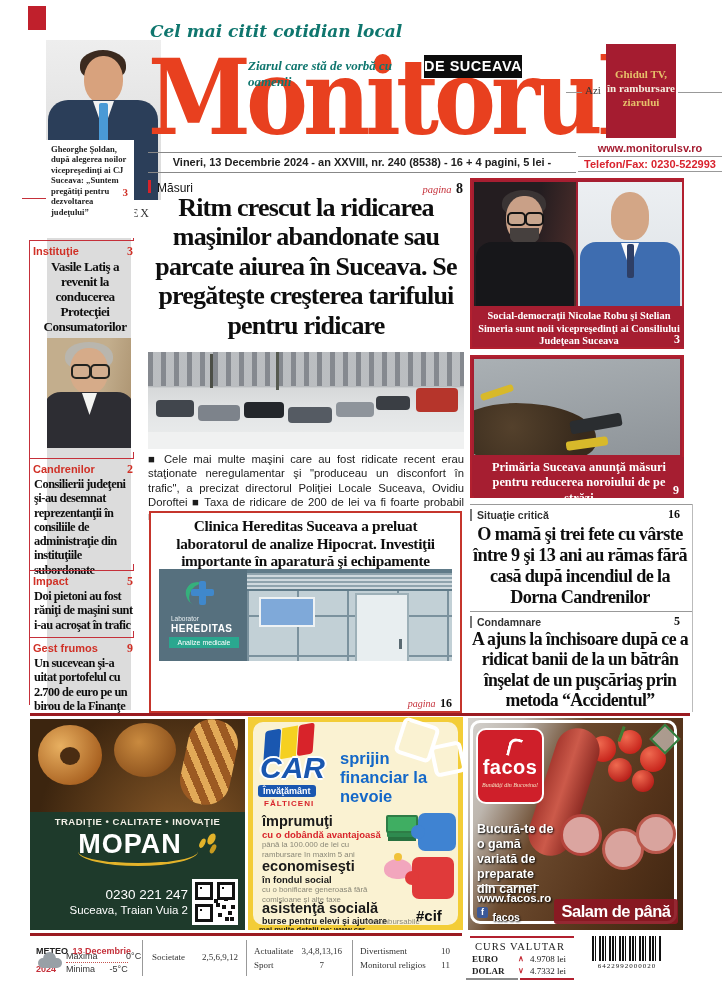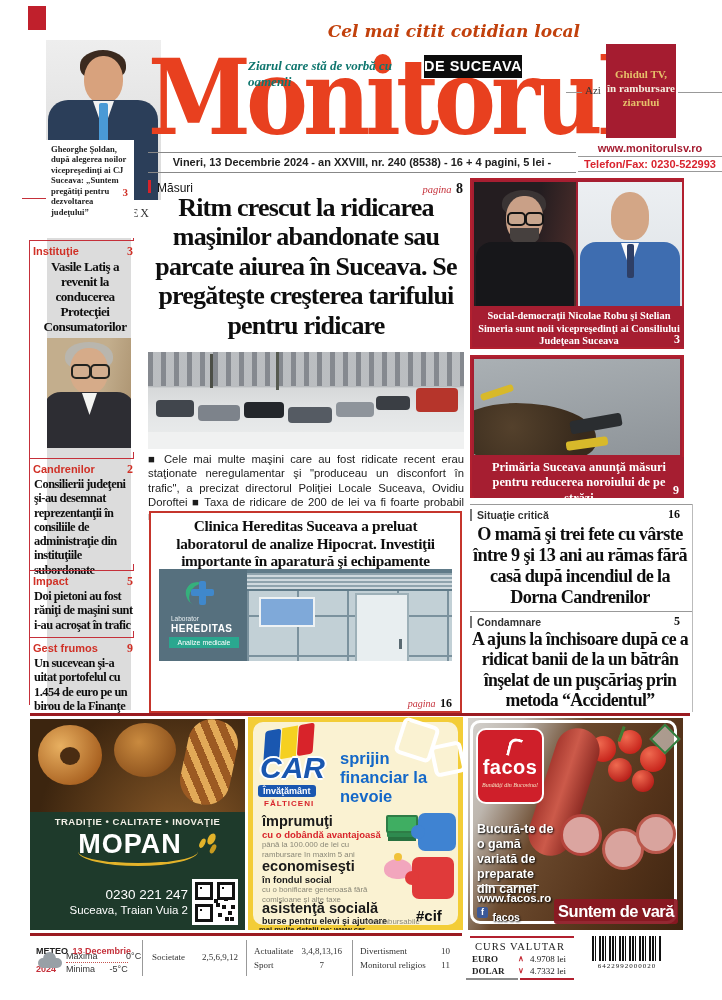--- a/index.html
+++ b/index.html
@@ -23,22 +23,22 @@
   .qmark::after{content:"";position:absolute;left:2px;top:2px;width:2px;height:2px;background:#111}
   .lens{position:absolute;border:2px solid #23231f;border-radius:5px;background:rgba(200,190,170,.2)}
 </style>
 </head>
 <body>
 
 <div id="page">
 
   <div class="abs" style="left:28px;top:6px;width:18px;height:24px;background:#c0202c"></div>
 
-  <div class="abs" style="left:150px;top:21px;width:430px;text-align:right;font-family:'DejaVu Serif',serif;
-              font-style:italic;font-weight:bold;font-size:17px;color:#c2410c">Cel mai citit cotidian local</div>
+  <div class="abs" style="left:150px;top:21px;width:430px;text-align:left;font-family:'DejaVu Serif',serif;
+              font-style:italic;font-weight:bold;font-size:17px;color:#0f766e">Cel mai citit cotidian local</div>
 
   <div class="abs" style="left:46px;top:40px;width:115px;height:160px;background:linear-gradient(#eeeeee,#d9d9d9);overflow:hidden">
     <div class="abs" style="left:34px;top:10px;width:46px;height:30px;background:#3b2a1f;border-radius:50% 50% 40% 40%"></div>
     <div class="abs" style="left:38px;top:16px;width:39px;height:48px;background:#d8a27d;border-radius:48%"></div>
     <div class="abs" style="left:2px;top:60px;width:110px;height:100px;background:#2b3e59;border-radius:20px 20px 0 0"></div>
     <div class="abs" style="left:47px;top:61px;width:21px;height:30px;background:#f2f2f2;clip-path:polygon(0 0,100% 0,50% 100%)"></div>
     <div class="abs" style="left:53px;top:63px;width:9px;height:42px;background:#4a9ad6;border-radius:2px"></div>
   </div>
   <div class="abs" style="left:46px;top:140px;width:88px;height:98px;background:#fff;box-sizing:border-box;padding:4px 3px 0 5px;z-index:3">
     <span class="serif" style="font-weight:bold;font-size:8.6px;line-height:1.22;color:#222;display:block">Gheorghe Şoldan, după alegerea noilor vicepreşedinţi ai CJ Suceava: „Suntem pregătiţi pentru dezvoltarea judeţului”</span>
@@ -102,21 +102,21 @@
   <div class="redline" style="left:29px;top:570px;width:104px;height:1px"></div>
   <div class="redline" style="left:133px;top:564px;width:1px;height:7px"></div>
   <div class="abs cat" style="left:33px;top:575px">Impact</div>
   <div class="abs pgred" style="left:118px;top:574px;width:15px;text-align:right;font-size:12px">5</div>
   <div class="abs hl" style="left:34px;top:589px;width:104px;font-size:12.4px;line-height:1.15">Doi pietoni au fost răniţi de maşini sunt i-au acroşat în trafic</div>
 
   <div class="redline" style="left:29px;top:637px;width:104px;height:1px"></div>
   <div class="redline" style="left:133px;top:631px;width:1px;height:7px"></div>
   <div class="abs cat" style="left:33px;top:642px">Gest frumos</div>
   <div class="abs pgred" style="left:118px;top:641px;width:15px;text-align:right;font-size:12px">9</div>
-  <div class="abs hl" style="left:34px;top:656px;width:104px;font-size:12.4px;line-height:1.15">Un sucevean şi-a uitat portofelul cu 1.454 de euro pe un birou de la Finanţe</div>
+  <div class="abs hl" style="left:34px;top:656px;width:104px;font-size:12.4px;line-height:1.15">Un sucevean şi-a uitat portofelul cu 2.700 de euro pe un birou de la Finanţe</div>
 
   <div class="redline" style="left:148px;top:180px;width:3px;height:13px;background:#d8232a"></div>
   <div class="abs" style="left:157px;top:181px;font-weight:normal;font-size:12px;color:#111">Măsuri</div>
   <div class="abs" style="left:390px;top:179px;width:73px;text-align:right">
     <span class="serif" style="font-style:italic;font-size:10.5px;color:#c5303a">pagina</span>
     <span class="serif" style="font-weight:bold;font-size:14px;color:#111">8</span>
   </div>
   <div class="abs hl" style="left:148px;top:193px;width:316px;text-align:center;font-size:26px;line-height:1.13;letter-spacing:-0.8px">Ritm crescut la ridicarea maşinilor abandonate sau parcate aiurea în Suceava. Se pregăteşte creşterea tarifului pentru ridicare</div>
 
   <div class="abs" style="left:148px;top:352px;width:316px;height:97px;overflow:hidden;
@@ -303,21 +303,21 @@
       <div class="serif" style="position:absolute;left:0;top:52px;width:100%;font-size:6px;font-style:italic;color:#f6e3c2">Bunătăţi din Bucovina!</div>
     </div>
     <div class="abs" style="left:9px;top:104px;width:78px;font-size:12.5px;line-height:1.2;font-weight:bold;color:#fff;text-shadow:1px 1px 2px #000">Bucură-te de o gamă variată de preparate din carne!</div>
     <div class="abs" style="left:9px;top:167px;width:62px;height:1px;background:#eee"></div>
     <div class="abs" style="left:9px;top:174px;font-size:11.5px;font-weight:bold;color:#fff;text-shadow:1px 1px 2px #000">www.facos.ro</div>
     <div class="abs" style="left:9px;top:189px;height:12px">
       <span style="display:inline-block;width:11px;height:11px;background:#3b5998;color:#fff;font-weight:bold;font-size:9px;line-height:11px;text-align:center;border-radius:2px;vertical-align:top">f</span>
       <span style="font-size:10.5px;font-weight:bold;color:#fff;text-shadow:1px 1px 2px #000">facos</span>
     </div>
     <div class="abs" style="left:86px;top:181px;width:124px;height:25px;background:rgba(140,24,34,.93);border-radius:3px;text-align:center">
-      <span style="font-size:16.5px;font-weight:bold;color:#fff;line-height:25px;letter-spacing:-0.5px">Suntem de vară</span>
+      <span style="font-size:16.5px;font-weight:bold;color:#fff;line-height:25px;letter-spacing:-0.5px">Salam de până</span>
     </div>
   </div>
 
   <div class="abs" style="left:30px;top:933px;width:432px;height:3px;background:#9b1b21"></div>
 
   <div class="abs" style="left:36px;top:940px;width:100px">
     <span style="font-weight:bold;font-size:9px;color:#222">METEO</span>
     <span style="font-weight:bold;font-size:9px;color:#c5303a">13 Decembrie 2024</span>
   </div>
   <div class="cloud" style="left:38px;top:958px"></div>

